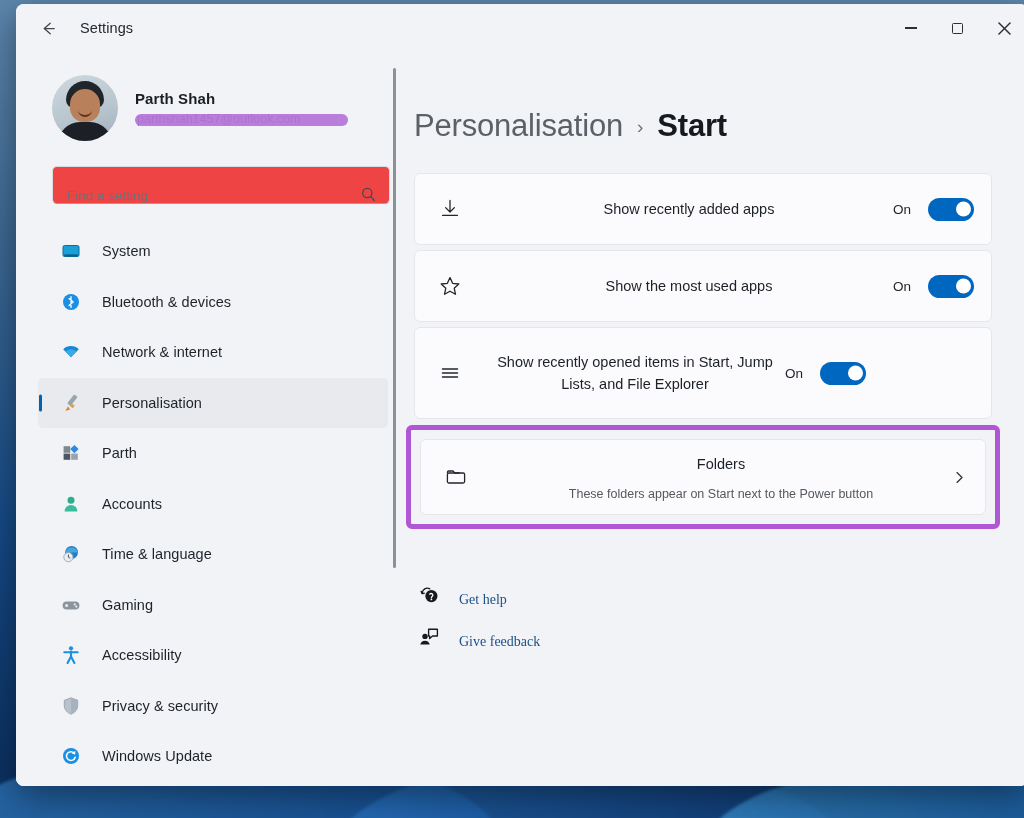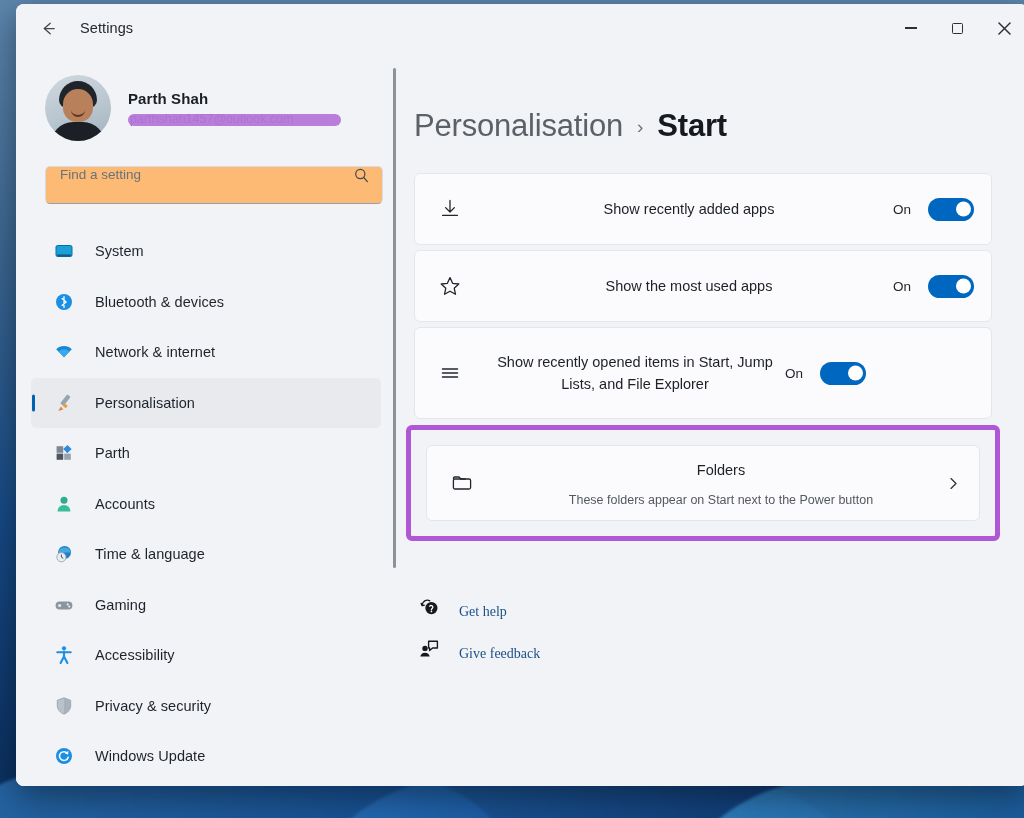--- a/index.html
+++ b/index.html
@@ -98,21 +98,21 @@
     min-height: 0;
     background: #f1f3f7;
   }
 
   
   #sidebar {
     width: 384px;
     flex: 0 0 384px;
     position: relative;
     background: #f1f3f7;
-    padding-left: 5px;
+    padding-left: 12px;
     overflow: hidden;
   }
 
   #account {
     display: flex;
     align-items: center;
     margin: 20px 0 0 24px;
     height: 72px;
   }
   #avatar {
@@ -172,26 +172,26 @@
     left: 0; top: 2px;
     width: 213px; height: 12px;
     background: #b573d8;
     border-radius: 7px;
     opacity: .93;
   }
 
   #search-wrap {
     margin: 22px 0 0 24px;
     width: 338px; height: 38px;
-    background: #fdba74;
+    background: #ef4444;
     border: 1px solid #d8dce2;
     border-bottom-color: #9aa0a8;
     border-radius: 5px;
     display: flex;
-    align-items: flex-start;
+    align-items: flex-end;
     padding: 0 12px 0 14px;
   }
   #search-input {
     flex: 1 1 auto;
     border: 0; outline: 0;
     background: transparent;
     font-family: "Liberation Sans", sans-serif;
     font-size: 13.5px;
     color: #2b2f36;
   }
@@ -330,21 +330,21 @@
     transform: translateY(-50%);
     width: 15px; height: 15px;
     border-radius: 50%;
     background: #ffffff;
   }
   .chevron { color: #33373d; display: flex; }
 
   
   #card-folders-wrap {
     position: relative;
-    padding: 20px;
+    padding: 14px;
     margin: 6px 0 0 -8px;
     width: 594px;
   }
   #annotation-box {
     position: absolute;
     inset: 0;
     border: 5px solid #b057d6;
     border-radius: 6px;
     pointer-events: none;
   }

